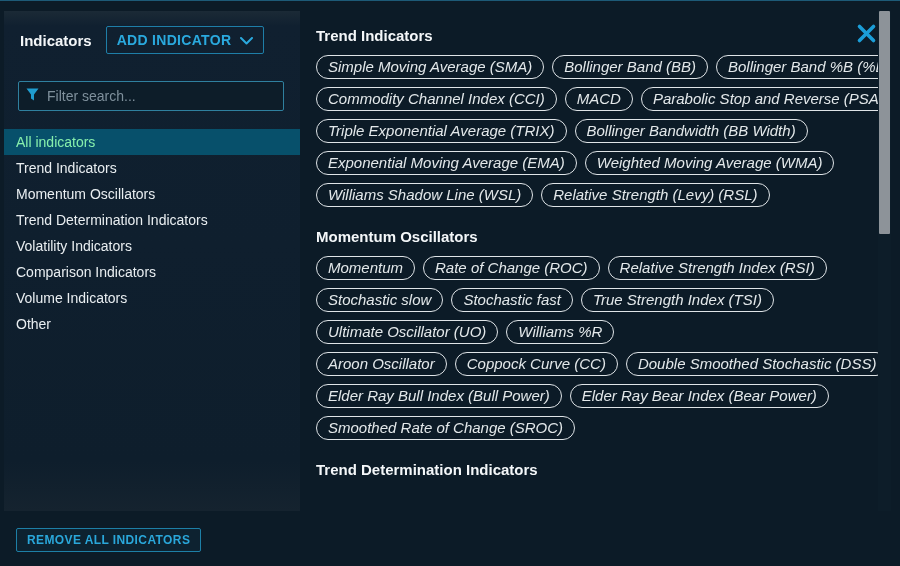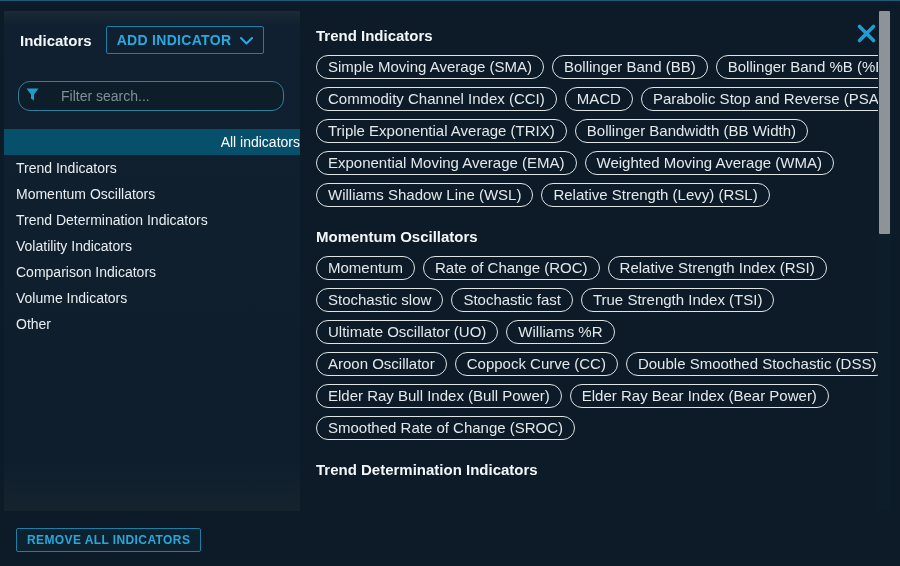--- a/index.html
+++ b/index.html
@@ -26,49 +26,49 @@
     display:inline-flex; align-items:center; gap:9px;
     border:1px solid #1e7ea8; border-radius:2px;
     background:transparent; color:#2aa9de;
     font-family:inherit; font-size:14px; font-weight:bold; letter-spacing:.3px;
     padding:5px 10px; cursor:pointer;
   }
   .chev { display:inline-block; }
 
   .filter-wrap {
     position:absolute; left:14px; top:70px; width:266px; height:25px;
-    border:1px solid #2f809f; border-radius:12px;
-    display:flex; align-items:center; gap:22px; padding:14px 7px;
+    border:1px solid #2f809f; border-radius:2px;
+    display:flex; align-items:center; gap:8px; padding:14px 7px;
     background:#0d1d29;
   }
   .filter-input {
     flex:1; border:none; outline:none; background:transparent;
     color:#cfd9df; font-family:inherit; font-size:14px;
   }
   .filter-input::placeholder { color:#7f909c; }
 
   .sidebar-list { position:absolute; left:0; top:118px; width:100%; }
   .sidebar-item {
     height:26px; line-height:26px; padding-left:12px;
     color:#e9eef1; font-size:14px; cursor:pointer; white-space:nowrap;
   }
-  .sidebar-item.selected { background:#07506b; color:#ffffff;text-align:right; }
+  .sidebar-item.selected { background:#07506b; color:#86efac; }
 
   
   .main {
     position:absolute; left:300px; top:0; width:578px; height:520px;
     overflow:hidden; padding:26px 0 0 16px;
   }
   .section { margin-top:21px; }
   .section:first-child { margin-top:0; }
   .section-title {
     color:#f4f7f9; font-size:15px; font-weight:bold;
     line-height:18px; margin-bottom:10px;
   }
-  .pill-row { display:flex; gap:8px; margin-bottom:8px; }
+  .pill-row { display:flex; gap:8px; margin-bottom:8px;font-style:italic; }
   .pill {
     display:inline-flex; align-items:center;
     border:1px solid #dfe4e7; border-radius:12px;
     color:#e3e8ea; font-size:15px; line-height:18px;
     padding:2px 11px; white-space:nowrap; cursor:pointer;
     background:transparent;
   }
 
   
   .close-btn {

